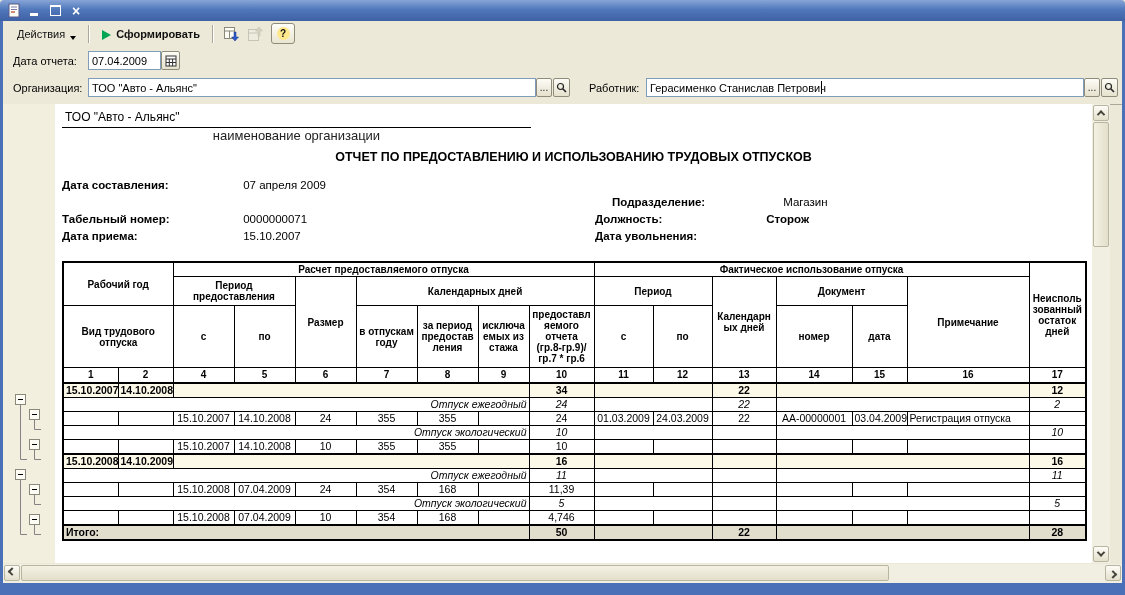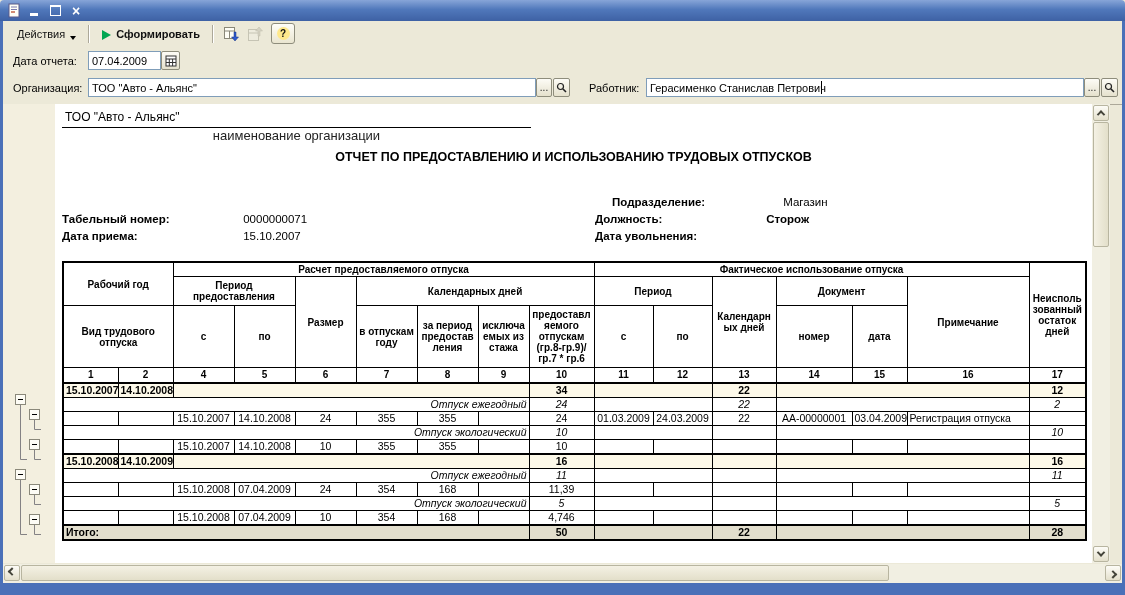--- a/index.html
+++ b/index.html
@@ -179,20 +179,24 @@
     </span>
   </div>
 
   <div class="report">
     <div class="page">
       <span class="org-name">ТОО "Авто - Альянс"</span>
       <div class="org-line"></div>
       <div class="org-caption">наименование организации</div>
       <div class="rep-title">ОТЧЕТ ПО ПРЕДОСТАВЛЕНИЮ И ИСПОЛЬЗОВАНИЮ ТРУДОВЫХ ОТПУСКОВ</div>
 
+      <div class="inf" style="left:7px;top:75px;">
+        <b style="width:178px;">Дата составления:</b>
+        <span>07 апреля 2009</span>
+      </div>
       <div class="inf" style="left:7px;top:109px;">
         <b style="width:178px;">Табельный номер:</b>
         <span>0000000071</span>
       </div>
       <div class="inf" style="left:7px;top:126px;">
         <b style="width:178px;">Дата приема:</b>
         <span>15.10.2007</span>
       </div>
 
       <div class="inf" style="left:540px;top:92px;">
@@ -243,21 +247,21 @@
             <th colspan="2">Документ</th>
             <th rowspan="2">Примечание</th>
           </tr>
           <tr>
             <th colspan="2" style="height:62px;">Вид трудового отпуска</th>
             <th>с</th>
             <th>по</th>
             <th>в отпускам году</th>
             <th>за период предоставления</th>
             <th>исключаемых из стажа</th>
-            <th>предоставляемого отпускам (гр.8-гр.9)/ гр.7 * гр.6</th>
+            <th>предоставляемого отчета (гр.8-гр.9)/ гр.7 * гр.6</th>
             <th>с</th>
             <th>по</th>
             <th>номер</th>
             <th>дата</th>
           </tr>
           <tr class="nums">
             <th>1</th>
             <th>2</th>
             <th>4</th>
             <th>5</th>

